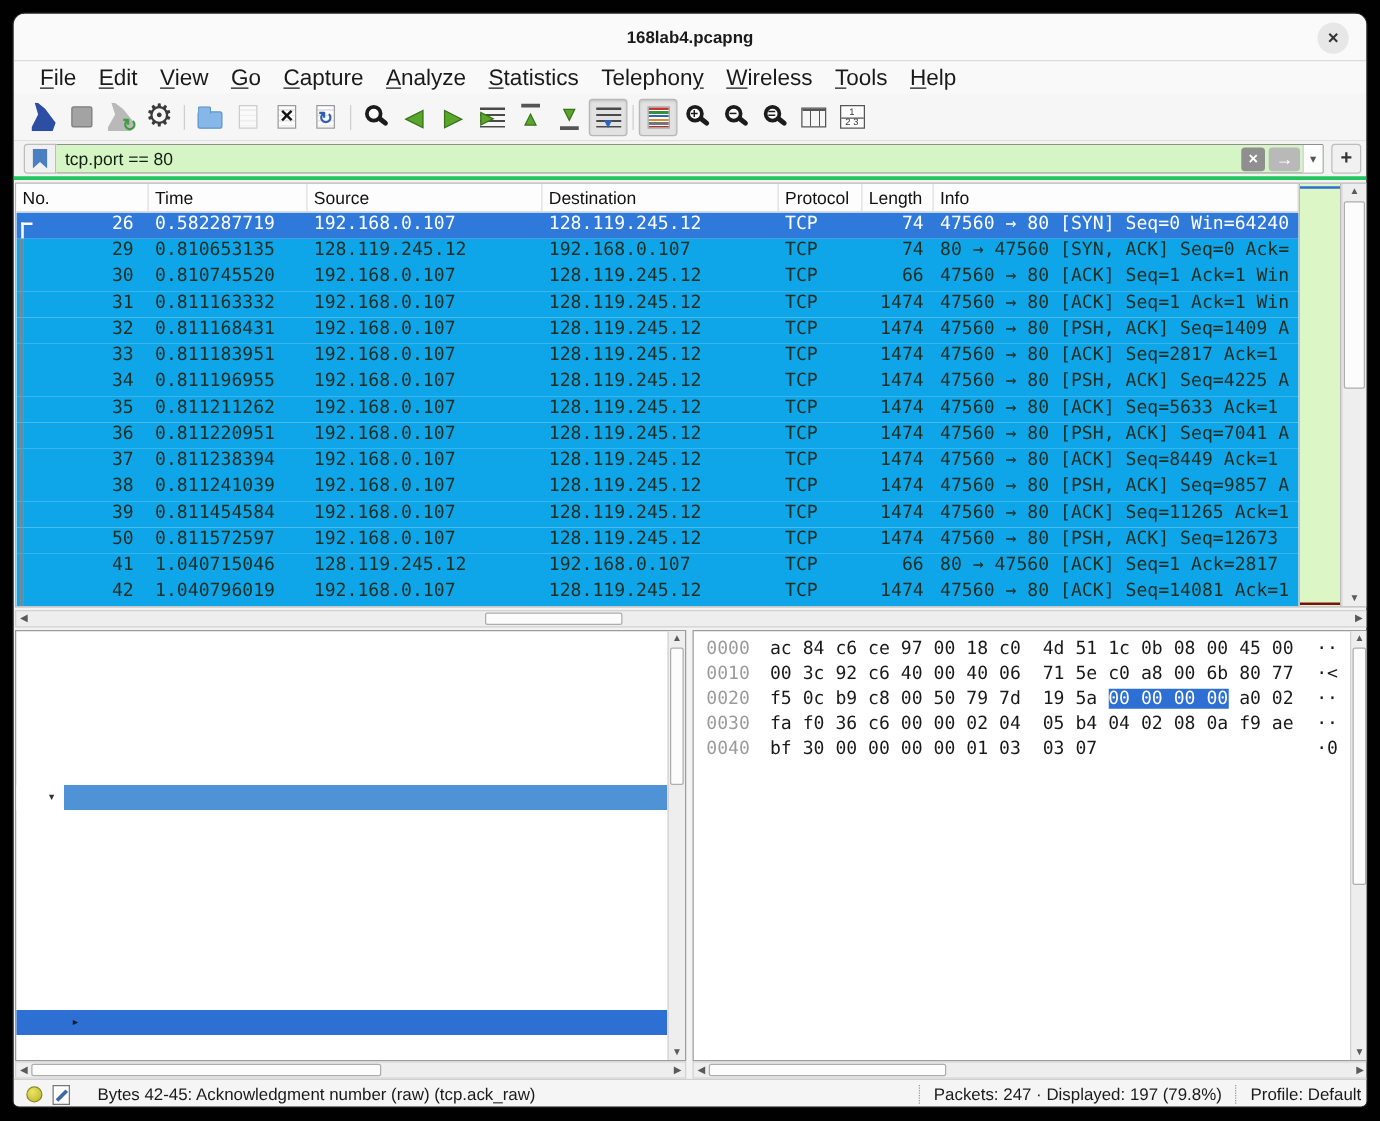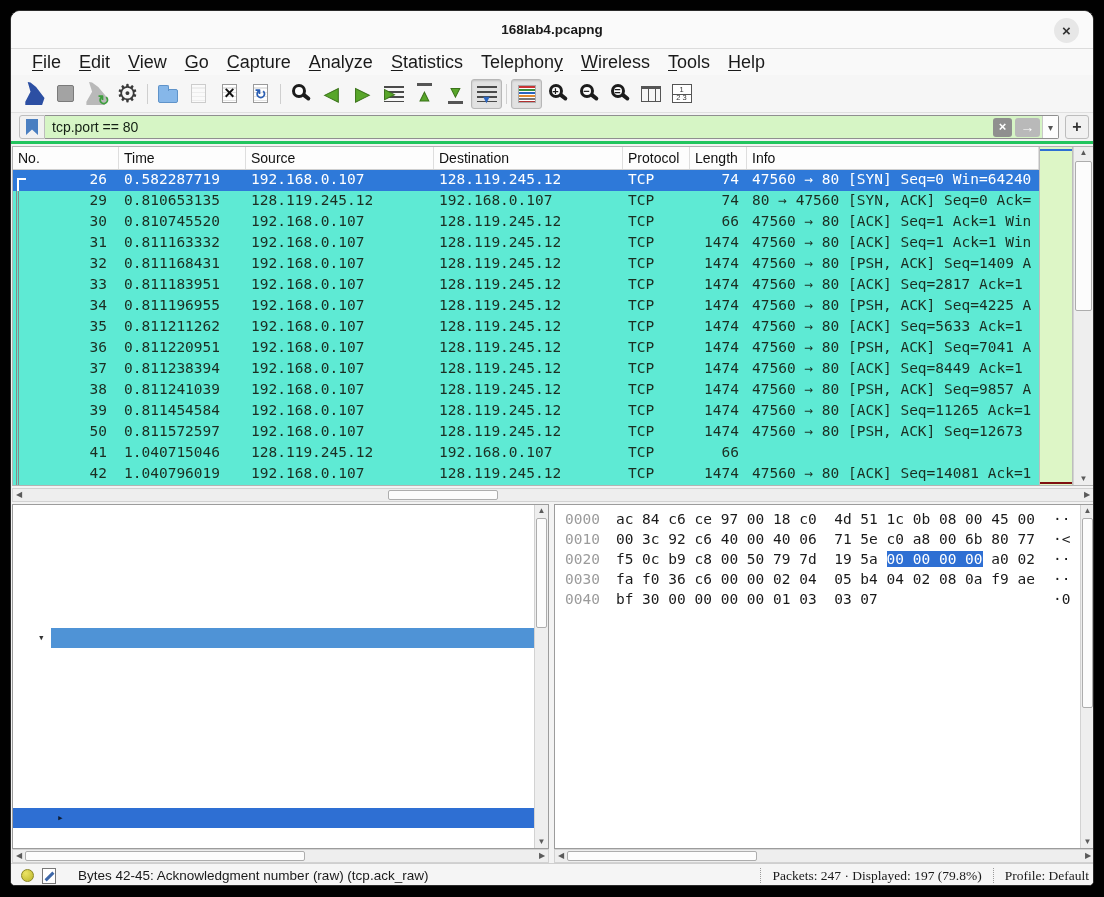--- a/index.html
+++ b/index.html
@@ -105,21 +105,21 @@
   .filter-add { width:24px; height:24px; margin-left:6px; border:1px solid #bdbdbd; border-radius:3px;
                background:#f1f1f1; color:#333; font-size:16px; font-weight:bold; line-height:20px; }
 
   
   .listwrap { position:absolute; top:135px; left:1px; width:1082px; height:340px; background:#fff;
               border:1px solid #b3b3b3; overflow:hidden; }
   .phead { height:23px; display:flex; width:1026px; border-bottom:1px solid #cfcfcf; background:#fdfdfd; }
   .hcell { font-size:14px; color:#111; padding:3px 0 0 5px; border-right:1px solid #dedede;
            overflow:hidden; white-space:nowrap; }
   .rows { position:absolute; top:23px; left:0; width:1026px; bottom:0; overflow:hidden; background:#fff; }
-  .prow { height:21px; display:flex; background:#5eead4; color:#1b2e22;
+  .prow { height:21px; display:flex; background:#0ea5e9; color:#1b2e22;
           font-family:"DejaVu Sans Mono", monospace; font-size:14.5px; position:relative; }
   .prow.selected { background:#2e79d9; color:#fff; }
   .cell { overflow:hidden; white-space:nowrap; padding-top:1px; }
   .w-no   { width:106px; } .w-time { width:127px; } .w-src { width:188px; } .w-dst { width:189px; }
   .w-proto{ width:67px; }  .w-len  { width:57px; }  .w-info{ flex:1; }
   .c-no   { text-align:right; padding-right:12px; position:relative; }
   .c-len  { text-align:right; padding-right:8px; }
   .c-time, .c-src, .c-dst, .c-proto, .c-info { padding-left:5px; }
   .mark { position:absolute; left:3px; top:0; bottom:0; }
   .mark.open { left:4px; top:8px; width:9px; border-left:2px solid #fff; border-top:2px solid #fff; }
@@ -170,21 +170,21 @@
 
   
   .statusbar { position:absolute; top:852px; left:0; width:1084px; height:24px; background:#f5f5f5;
                border-top:1px solid #cfcfcf; display:flex; align-items:center; font-size:13.5px; color:#1a1a1a; }
   .expert-dot { width:13px; height:13px; border-radius:50%; margin:0 8px 0 10px; border:1px solid #8a8623;
                background:radial-gradient(circle at 35% 30%, #ece464, #b9b42a); }
   .comment-icon { width:14px; height:16px; background:#fff; border:1px solid #777; position:relative; margin-right:22px; }
   .comment-icon::after { content:""; position:absolute; width:11px; height:3px; background:#3d67a8;
                transform:rotate(-45deg); left:1px; top:6px; }
   .status-sep { border-left:1px dotted #9a9a9a; height:15px; margin:0 11px; }
-  .status-right { margin-left:auto; display:flex; align-items:flex-start; padding-right:6px;font-family:Liberation Serif, serif; }
+  .status-right { margin-left:auto; display:flex; align-items:flex-start; padding-right:6px; }
 </style>
 </head>
 <body>
 
 <div class="window">
 
   <div class="titlebar">
     <span class="title">168lab4.pcapng</span>
     <button class="close-btn">×</button>
   </div>
@@ -447,20 +447,21 @@
           <span class="cell w-info c-info">47560 → 80 [PSH, ACK] Seq=12673</span>
         </div>
 
         <div class="prow">
           <span class="cell w-no c-no"><i class="mark cont"></i><span>41</span></span>
           <span class="cell w-time c-time">1.040715046</span>
           <span class="cell w-src c-src">128.119.245.12</span>
           <span class="cell w-dst c-dst">192.168.0.107</span>
           <span class="cell w-proto c-proto">TCP</span>
           <span class="cell w-len c-len">66</span>
+          <span class="cell w-info c-info">80 → 47560 [ACK] Seq=1 Ack=2817</span>
         </div>
 
         <div class="prow">
           <span class="cell w-no c-no"><i class="mark cont"></i><span>42</span></span>
           <span class="cell w-time c-time">1.040796019</span>
           <span class="cell w-src c-src">192.168.0.107</span>
           <span class="cell w-dst c-dst">128.119.245.12</span>
           <span class="cell w-proto c-proto">TCP</span>
           <span class="cell w-len c-len">1474</span>
           <span class="cell w-info c-info">47560 → 80 [ACK] Seq=14081 Ack=1</span>

